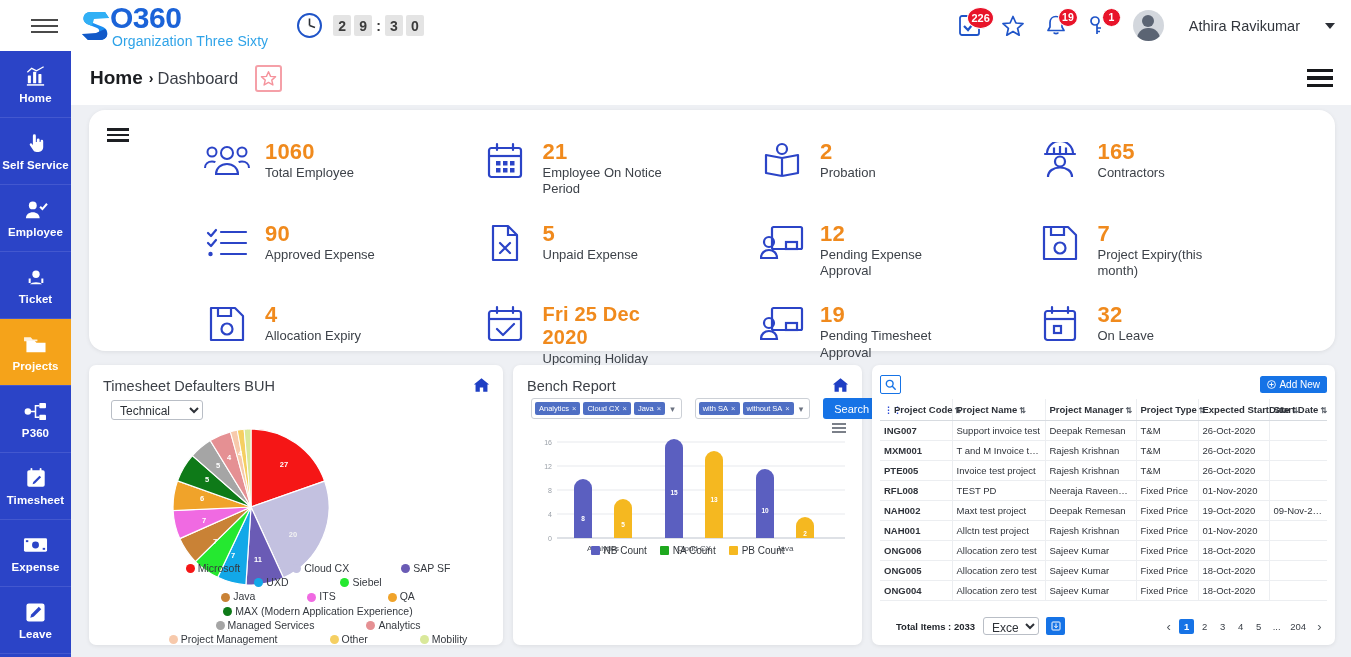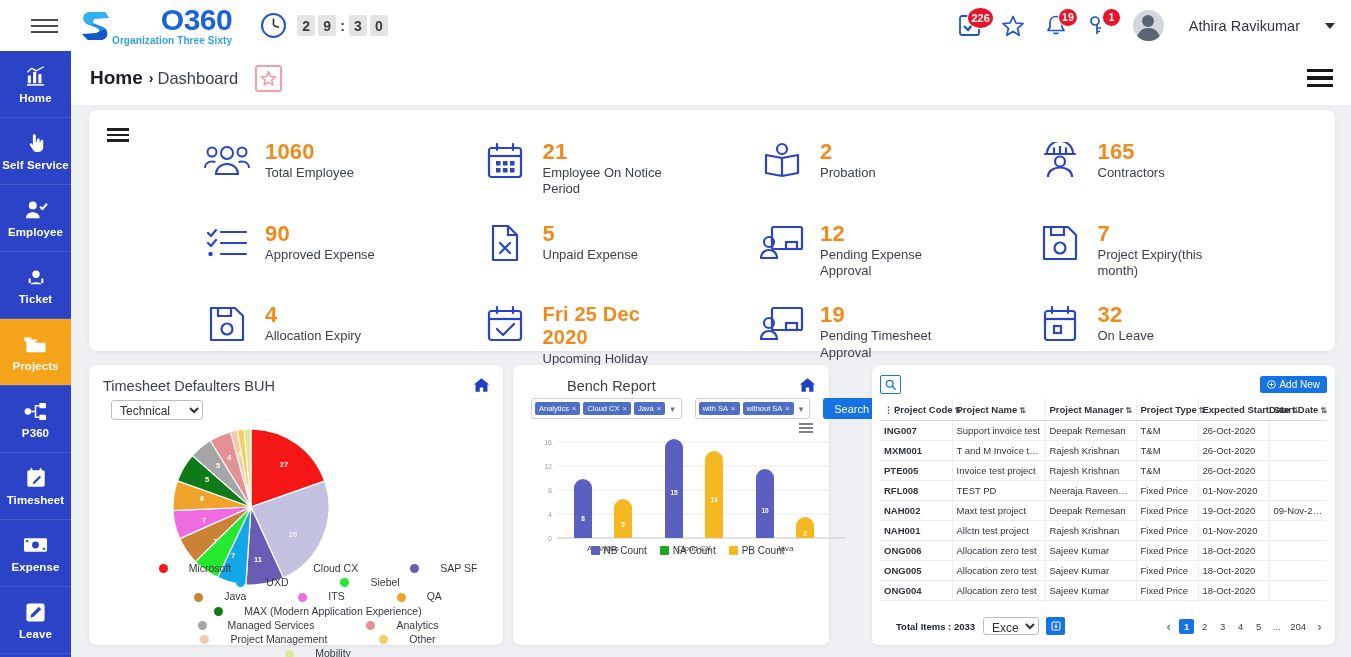--- a/index.html
+++ b/index.html
@@ -13,22 +13,22 @@
   
   .header {
     position: absolute; top: 0; left: 0; width: 1351px; height: 51px;
     background: #ffffff; display: flex; align-items: center; z-index: 20;
   }
   .burger-left { width: 52px; display: flex; flex-direction: column; align-items: center; gap: 4px; cursor: pointer; margin-left: 18px; }
   .burger-left span { display: block; width: 27px; height: 2px; background: #4a4a4a; }
   .logo { display: flex; align-items: center; margin-left: 8px; }
   .logo-mark { width: 34px; height: 34px; }
   .logo-text { display: flex; flex-direction: column; line-height: 1; margin-left: -2px; }
-  .logo-main { font-size: 30px; font-weight: 700; color: #1b63d8; letter-spacing: -.5px; text-align: right; }
-  .logo-sub { font-size: 10px; font-weight: 700; color: #2fa3e8; letter-spacing: .1px; margin-top: 1px; margin-left: 2px; }
+  .logo-main { font-size: 30px; font-weight: 700; color: #1b63d8; letter-spacing: -.5px; }
+  .logo-sub { font-size: 14px; font-weight: 400; color: #2fa3e8; letter-spacing: .1px; margin-top: 1px; margin-left: 2px; }
   .clock-wrap { display: flex; align-items: center; margin-left: 28px; gap: 10px; }
   .timer { display: flex; align-items: center; gap: 3px; }
   .timer .d { background: #e4e4e4; color: #3b3b3b; font-weight: 700; font-size: 14px;
     width: 18px; height: 21px; display: flex; align-items: center; justify-content: center; border-radius: 2px; }
   .timer .colon { font-weight: 700; font-size: 14px; color: #3b3b3b; padding: 0 1px; }
   .header-right { margin-left: auto; display: flex; align-items: center; gap: 17px; padding-right: 16px; }
   .hicon { position: relative; width: 26px; height: 26px; display: flex; align-items: center; justify-content: center; cursor: pointer; }
   .badge {
     position: absolute; top: -6px; right: -11px; background: #e8142a; color: #fff;
     border-radius: 50%; min-width: 22px; height: 22px; font-size: 11px; font-weight: 700;
@@ -66,56 +66,56 @@
   .fav-box {
     width: 27px; height: 27px; border: 2px solid #f5a0a8; border-radius: 3px;
     margin-left: 17px; display: flex; align-items: center; justify-content: center; cursor: pointer;
   }
   .burger-right { margin-left: auto; display: flex; flex-direction: column; gap: 4px; cursor: pointer; }
   .burger-right span { width: 26px; height: 3.5px; background: #17181b; display: block; }
 
   
   .stats-card {
     position: absolute; top: 110px; left: 89px; width: 1246px; height: 241px;
-    background: #fff; border-radius: 7px; box-shadow: 0 1px 4px rgba(0,0,0,.08);
+    background: #fff; border-radius: 16px; box-shadow: 0 1px 4px rgba(0,0,0,.08);
   }
   .stats-burger { position: absolute; top: 18px; left: 18px; display: flex; flex-direction: column; gap: 3px; cursor: pointer; }
   .stats-burger span { width: 22px; height: 2.5px; background: #1d1f23; display: block; }
   .stats-grid {
     position: absolute; top: 28px; left: 115px; width: 1110px;
     display: grid; grid-template-columns: repeat(4, 1fr); row-gap: 22px;
   }
   .stat { display: flex; align-items: flex-start; gap: 15px; }
   .stat-ico { width: 46px; height: 46px; flex: 0 0 46px; display: flex; align-items: center; justify-content: center; }
   .stat-txt { padding-top: 2px; }
   .stat-num { font-size: 22px; font-weight: 700; color: #f08a1d; line-height: 1.05; letter-spacing: .2px; }
   .stat-num.date { font-size: 20px; line-height: 1.15; max-width: 135px; }
   .stat-lbl { font-size: 13px; color: #3d4249; line-height: 1.25; margin-top: 2px; max-width: 132px; }
 
   
   .panel { position: absolute; background: #fff; border-radius: 7px; box-shadow: 0 1px 4px rgba(0,0,0,.08); }
   .panel-pie { top: 365px; left: 89px; width: 414px; height: 280px; }
-  .panel-bench { top: 365px; left: 513px; width: 316px; height: 280px; padding-left: 40px; }
+  .panel-bench { top: 365px; left: 513px; width: 349px; height: 280px; }
   .panel-table { top: 365px; left: 872px; width: 463px; height: 280px; }
   .panel-title { font-size: 14.5px; color: #3d4148; padding: 13px 0 0 14px; }
   .home-ico { position: absolute; top: 12px; right: 13px; cursor: pointer; }
 
   select.sel {
     font-family: "Liberation Sans", sans-serif; font-size: 12px; color: #2e3238;
     border: 1px solid #b9bec6; border-radius: 3px; background: #fff; padding: 2px 4px;
   }
   .pie-select { position: absolute; top: 35px; left: 22px; width: 92px; height: 20px; }
 
   .pie-wrap { position: absolute; top: 60px; left: 80px; width: 164px; height: 164px; }
   .pie-wrap svg { display: block; }
   .pie-lbl { font-size: 7.5px; font-weight: 700; fill: #fff; text-anchor: middle; dominant-baseline: middle; }
   .pie-lbl.dark { fill: #f2f2f2; }
 
   .legend { position: absolute; top: 196px; left: 10px; width: 394px; text-align: center; line-height: 13.5px; }
-  .lg { display: inline-flex; align-items: center; gap: 21px; margin: 0 4px; font-size: 10.5px; color: #35393f; white-space: nowrap; padding-left: 44px; }
+  .lg { display: inline-flex; align-items: center; gap: 3px; margin: 0 4px; font-size: 10.5px; color: #35393f; white-space: nowrap; padding-left: 44px; }
   .lg i { width: 9px; height: 9px; border-radius: 50%; display: inline-block; }
 
   
   .bench-filters { position: absolute; top: 33px; left: 18px; display: flex; align-items: center; gap: 13px; }
   .multisel {
     border: 1px solid #ccd0d6; border-radius: 3px; background: #fff; height: 21px;
     display: flex; align-items: center; padding: 0 3px; gap: 3px; cursor: pointer;
   }
   .tag {
     background: #4f6fc4; color: #fff; font-size: 7.5px; border-radius: 2px;

